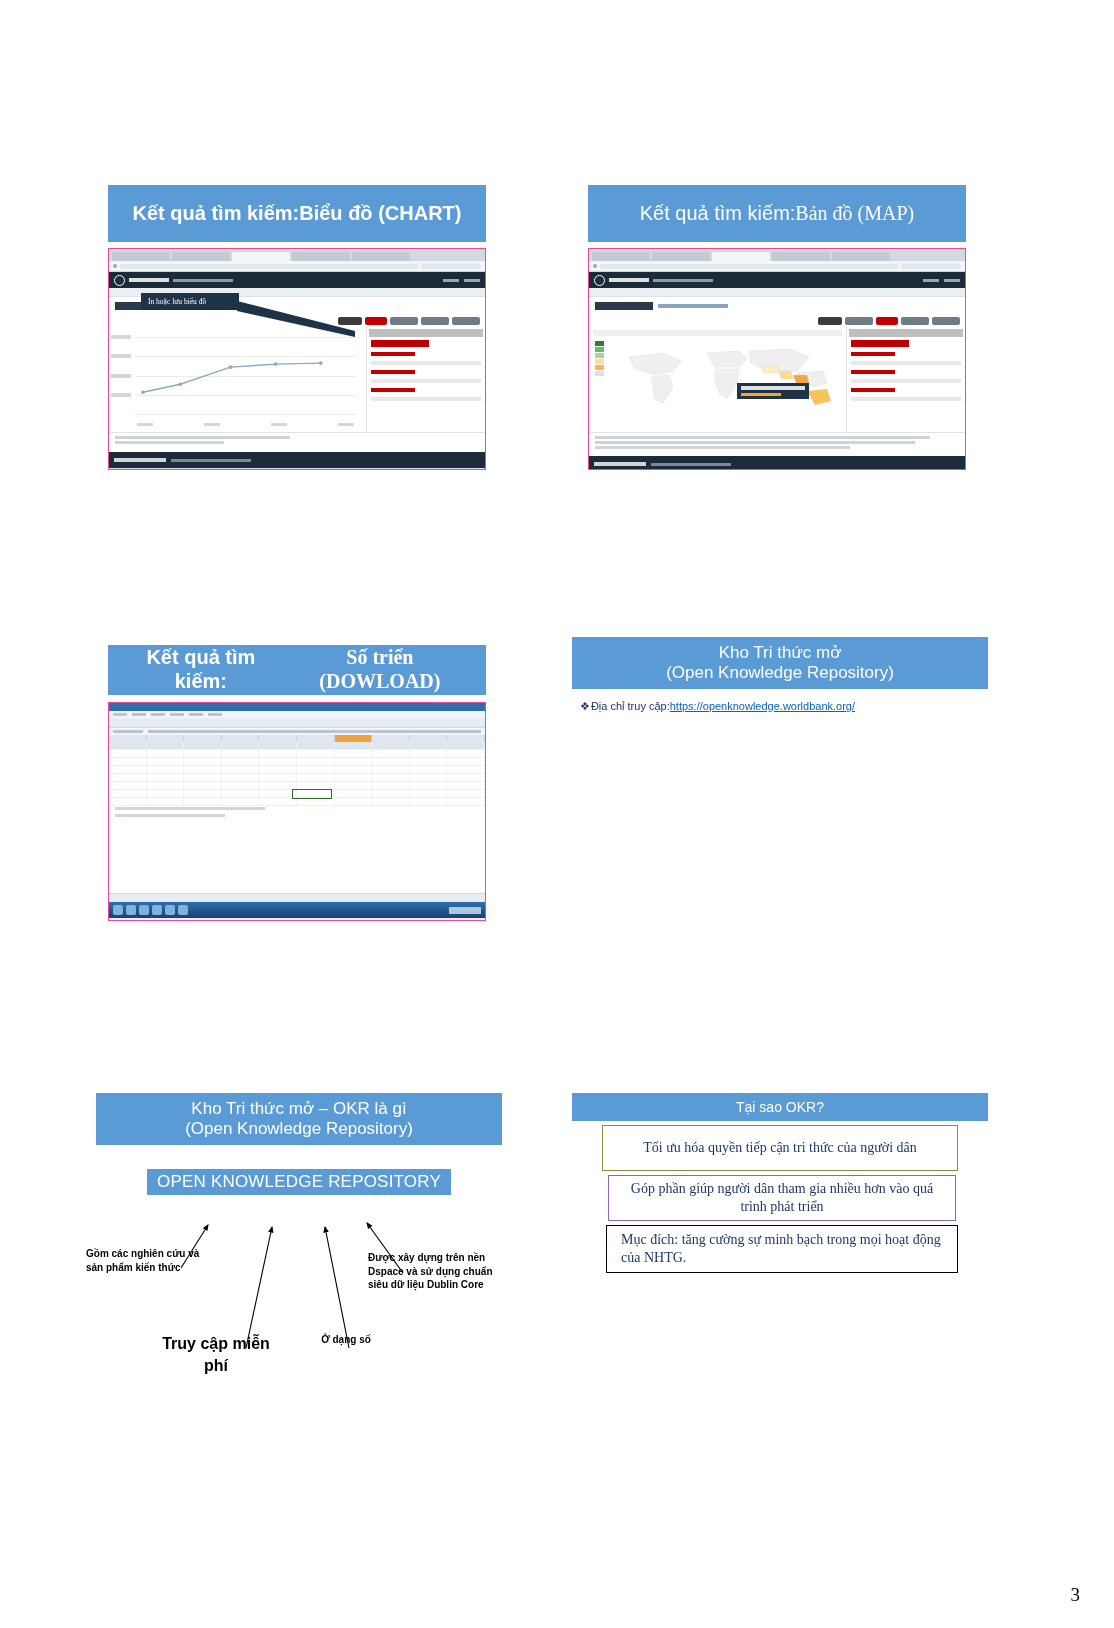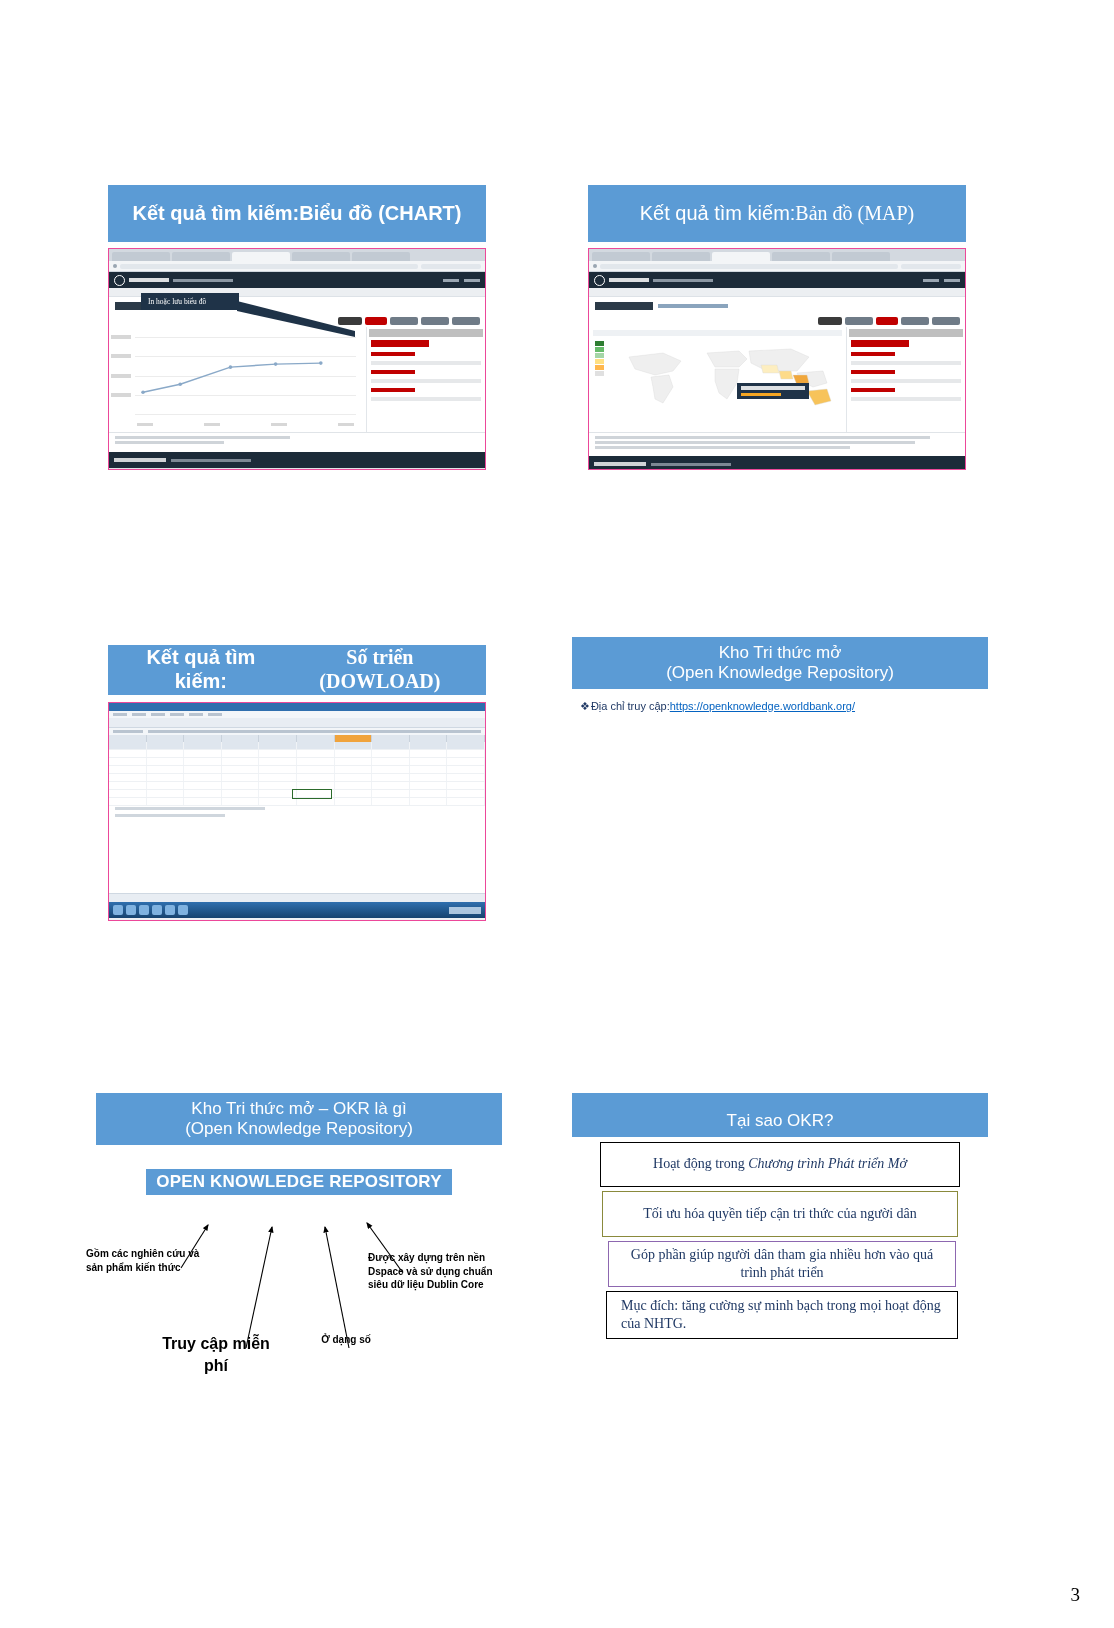--- a/index.html
+++ b/index.html
@@ -84,21 +84,21 @@
   .xl-colhead{height:7px;background:#dfe6ee;display:flex;}
   .xl-colhead i{flex:1;border-right:1px solid #c9d2dc;}
   .xl-row{height:7px;display:flex;border-bottom:1px solid #eef1f4;}
   .xl-row i{flex:1;border-right:1px solid #f0f3f6;}
   .xl-row.data i{background:#ffffff;}
   .xl-sel{position:absolute;border:1px solid #2b6b2b;}
 
   
   .okr-banner{
     background:#5b9bd5;color:#ffffff;display:inline-block;
-    padding:3px 10px;font-weight:bold;letter-spacing:.2px;
+    padding:3px 10px;font-weight:normal;letter-spacing:.2px;
   }
   .okr-note{font-weight:bold;color:#000000;line-height:1.35;}
   .arrows{position:absolute;inset:0;pointer-events:none;}
 
   
   .wbox{
     box-sizing:border-box;color:#1f3864;
     font-family:"Liberation Serif",serif;
     display:flex;align-items:center;justify-content:center;text-align:center;
     line-height:1.3;padding:3px 8px;background:#ffffff;
@@ -491,29 +491,24 @@
     <div class="okr-note" style="position:absolute;left:-10px;top:154px;width:122px;font-size:10px;">Gồm các nghiên cứu và sản phẩm kiến thức</div>
 
     <div class="okr-note" style="position:absolute;left:60px;top:240px;width:120px;font-size:16px;text-align:center;">Truy cập miễn phí</div>
 
     <div class="okr-note" style="position:absolute;left:205px;top:240px;width:90px;font-size:10px;text-align:center;">Ở dạng số</div>
 
     <div class="okr-note" style="position:absolute;left:272px;top:158px;width:145px;font-size:10px;">Được xây dựng trên nền Dspace và sử dụng chuẩn siêu dữ liệu Dublin Core</div>
   </div>
 
   <div class="slide" style="left:572px;top:1093px;width:416px;">
-    <div class="slide-title" style="height:44px;font-size:17px;align-items:flex-end;">
+    <div class="slide-title" style="height:28px;font-size:14px;">
       <span class="t-sans" style="font-weight:normal;">Tại sao OKR?</span>
     </div>
 
-    <div class="wbox" style="margin:5px 0 0 28px;width:360px;height:45px;border:1.3px solid #000000;font-size:14px;">
-      <div>
-        <span>Hoạt động trong </span><em>Chương trình Phát triển Mở</em>
-      </div>
-    </div>
 
 
     <div class="wbox" style="margin:4px 0 0 30px;width:356px;height:46px;border:1.3px solid #8a8a3c;font-size:14px;">
       <span>Tối ưu hóa quyền tiếp cận tri thức của người dân</span>
     </div>
 
     <div class="wbox" style="margin:4px 0 0 36px;width:348px;height:46px;border:1.3px solid #8d67b0;font-size:14px;">
       <span>Góp phần giúp người dân tham gia nhiều hơn vào quá trình phát triển</span>
     </div>
 

